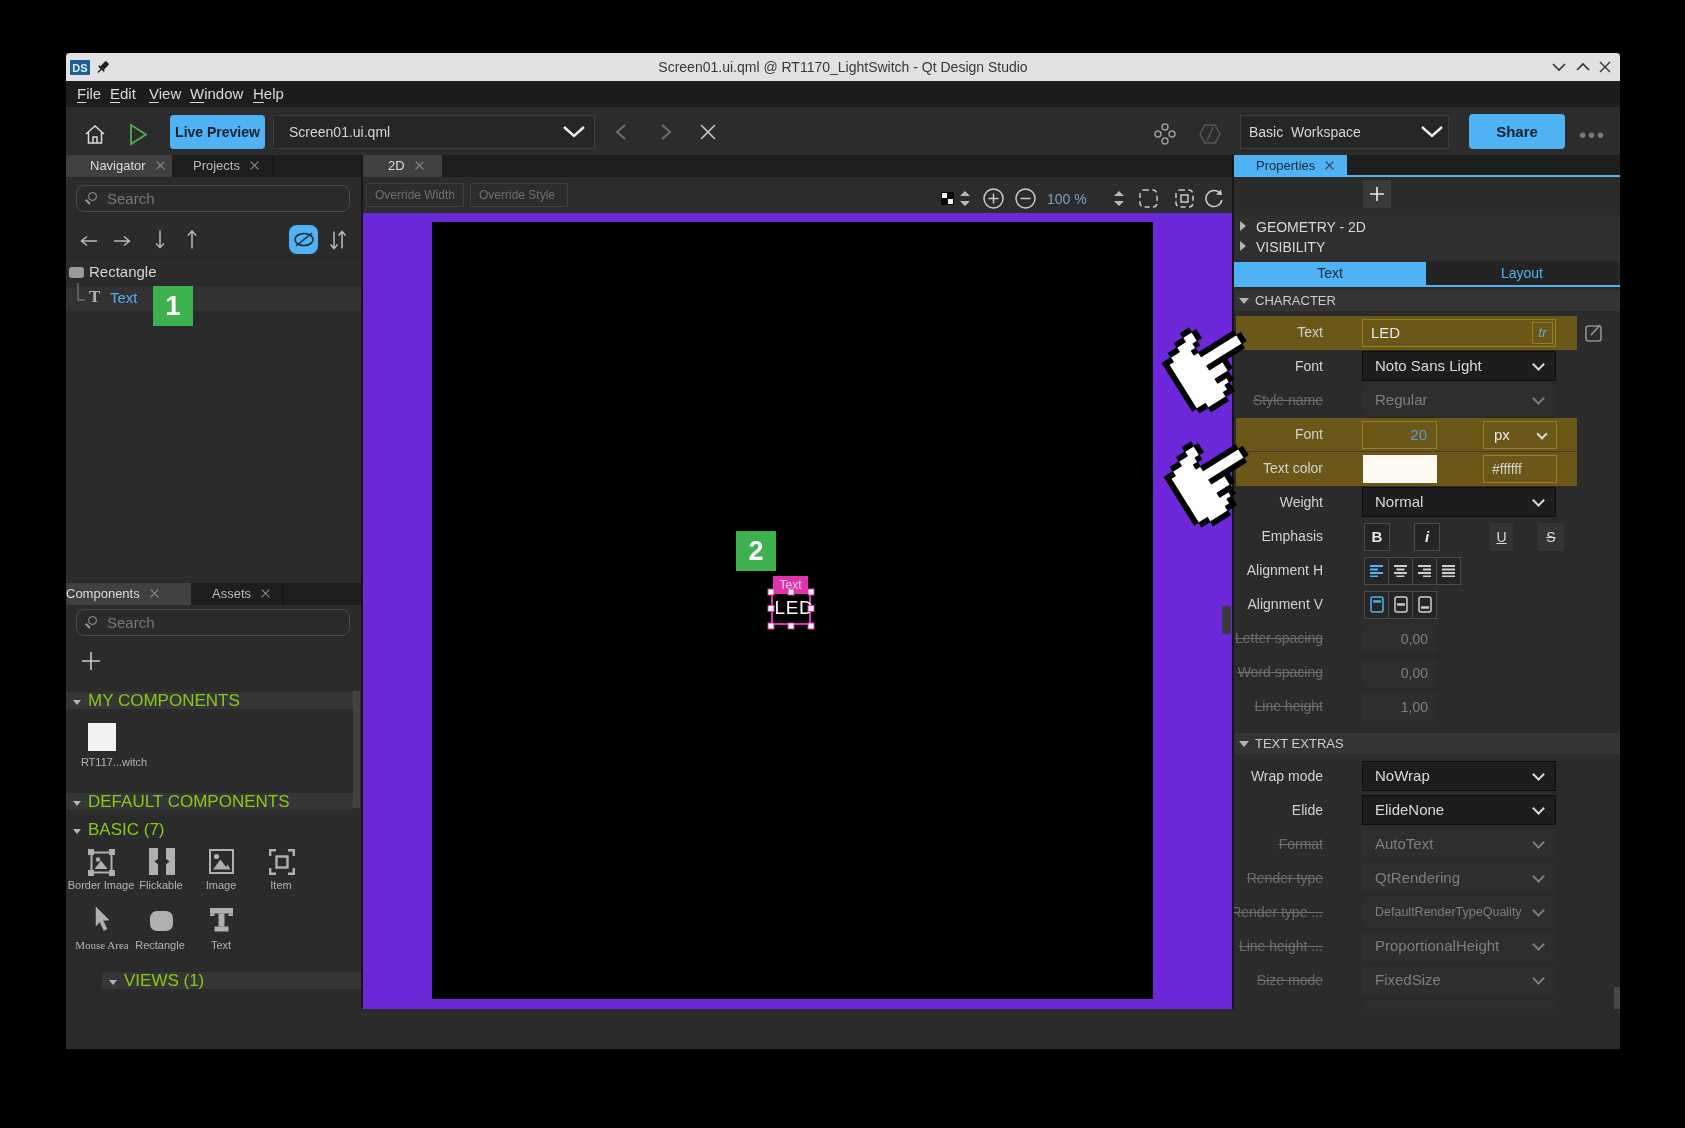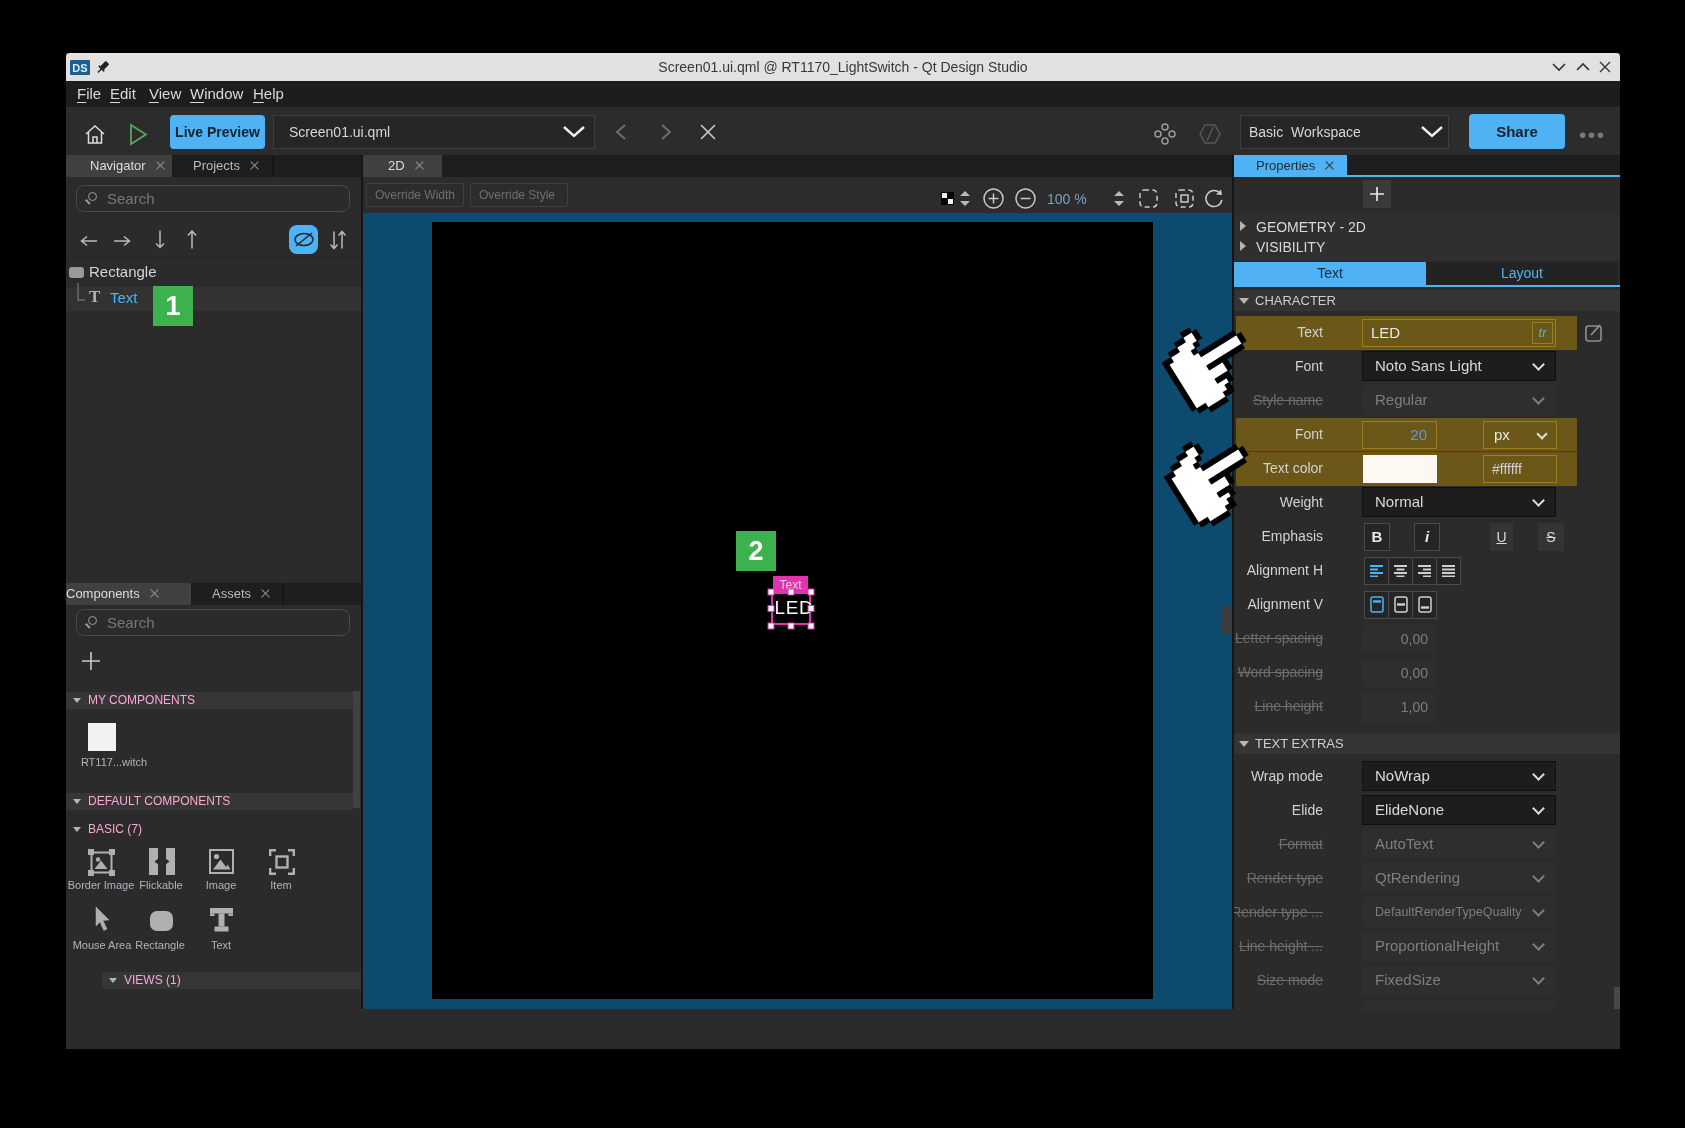--- a/index.html
+++ b/index.html
@@ -17,24 +17,24 @@
 .tab{position:absolute;top:0;height:22px;z-index:5;line-height:21px;font-size:13px;color:#b9b9b9;text-align:left;}
 .tab.act{background:#404040;color:#dcdcdc;}
 .tx{display:inline-block;position:relative;width:9px;height:9px;margin-left:10px;}
 .tx:before,.tx:after{content:"";position:absolute;left:-1px;top:4px;width:11px;height:1.4px;background:#8f8f8f;}
 .tx:before{transform:rotate(45deg);} .tx:after{transform:rotate(-45deg);}
 #left{position:absolute;left:0;top:102px;width:296px;height:854px;background:#2b2b2b;overflow:hidden;}
 .search{position:absolute;left:10px;width:274px;height:27px;border:1px solid #494949;border-radius:8px;color:#787878;font-size:14px;line-height:26px;}
 .search span.mg{position:absolute;left:11px;top:6px;width:9px;height:9px;border:1.5px solid #9a9a9a;border-radius:50%;}
 .search span.mg:after{content:"";position:absolute;left:-4px;top:8px;width:6px;height:1.5px;background:#9a9a9a;transform:rotate(45deg);}
 .search span.ph{margin-left:30px;font-size:15px;}
-.hdr{position:absolute;left:0;width:287px;height:17px;background:#363636;color:#f9a8d4;font-size:12px;line-height:17px;}
+.hdr{position:absolute;left:0;width:287px;height:17px;background:#363636;color:#84cc16;font-size:17px;line-height:17px;}
 .hdr .arr{display:inline-block;width:0;height:0;border-left:4px solid transparent;border-right:4px solid transparent;border-top:5px solid #b5b5b5;margin:0 7px 1px 7px;}
 .clabel{position:absolute;color:#aeb4bb;font-size:11px;text-align:center;}
-#center{position:absolute;left:296px;top:102px;width:871px;height:854px;background:#0c4a6e;overflow:hidden;}
+#center{position:absolute;left:296px;top:102px;width:871px;height:854px;background:#6d28d9;overflow:hidden;}
 #ctoolbar{position:absolute;left:0;top:22px;width:871px;height:36px;background:#2c2c2c;}
 .ovr{position:absolute;top:6px;height:24px;border:1px solid #404040;border-radius:2px;color:#6f6f6f;font-size:12px;line-height:22px;padding-left:8px;}
 #artboard{position:absolute;left:70px;top:67px;width:721px;height:777px;background:#000;}
 .badge{position:absolute;width:40px;height:40px;background:#3db14d;color:#fff;font-size:27px;font-weight:bold;text-align:center;line-height:40px;}
 #right{position:absolute;left:1167px;top:102px;width:387px;height:854px;background:#2b2b2b;overflow:hidden;}
 .plab{position:absolute;width:96px;left:-6px;text-align:right;font-size:14px;color:#d2d2d2;}
 .plab.dis{color:#6e6e6e;text-decoration:line-through;}
 .pdrop{position:absolute;left:129px;width:194px;height:30px;background:#1d1d1d;border:1px solid #101010;color:#d9d9d9;font-size:15px;line-height:28px;padding-left:12px;}
 .pdrop.dis{background:#2e2e2e;border-color:#2e2e2e;color:#7e7e7e;}
 .chev{position:absolute;width:9px;height:9px;border-right:2px solid #dcdcdc;border-bottom:2px solid #dcdcdc;transform:rotate(45deg);}
@@ -220,21 +220,21 @@
           <rect x="1" y="5.5" width="4.5" height="2.5"></rect>
           <rect x="19.5" y="5.5" width="4.5" height="2.5"></rect>
           <rect x="9.5" y="5.5" width="6" height="13"></rect>
           <rect x="5.5" y="18.5" width="14" height="5"></rect>
         </g>
       </svg>
     <div class="clabel" style="left:0px;top:724px;width:70px;">Border Image</div>
     <div class="clabel" style="left:65px;top:724px;width:60px;">Flickable</div>
     <div class="clabel" style="left:125px;top:724px;width:60px;">Image</div>
     <div class="clabel" style="left:185px;top:724px;width:60px;">Item</div>
-    <div class="clabel" style="left:1px;top:784px;width:70px;">Mouse Area</div>
+    <div class="clabel" style="left:1px;top:784px;width:70px;font-family:Liberation Serif, serif;">Mouse Area</div>
     <div class="clabel" style="left:59px;top:784px;width:70px;">Rectangle</div>
     <div class="clabel" style="left:125px;top:784px;width:60px;">Text</div>
     <div class="hdr" style="top:817px;margin-left:36px;"><span class="arr"></span>VIEWS (1)</div>
     <div class="a" style="left:287px;top:536px;width:7px;height:117px;background:#414141;"></div>
   </div>
 
   <div id="center">
     <div id="ctoolbar">
       <div class="ovr" style="left:4px;width:98px;">Override Width</div>
       <div class="ovr" style="left:108px;width:98px;">Override Style</div>

